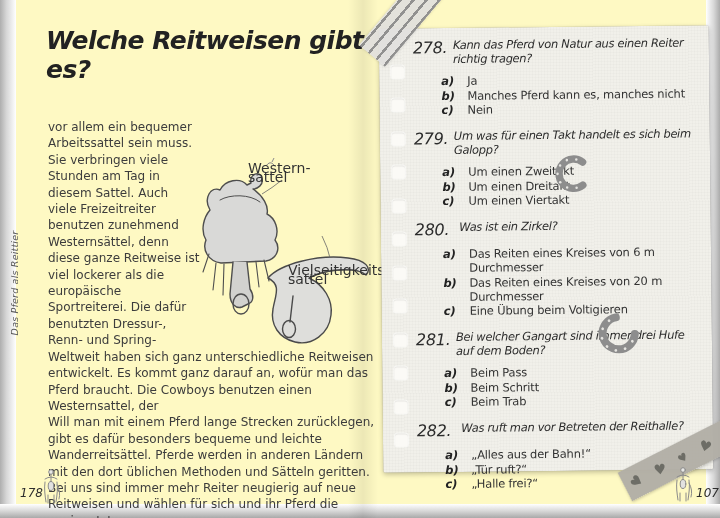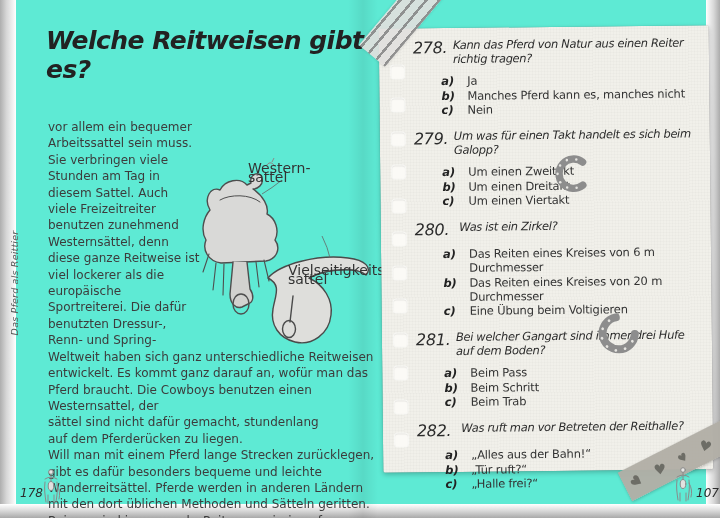--- a/index.html
+++ b/index.html
@@ -1,17 +1,17 @@
 <!DOCTYPE html>
 <html><head>
 <meta charset="utf-8">
 <style>
   html,body{margin:0;padding:0;background:#e9e9e9;}
   #stage{
-    position:relative;width:720px;height:518px;background:#5eead4;
+    position:relative;width:720px;height:518px;background:#fef9c3;
     overflow:hidden;font-family:"DejaVu Sans",sans-serif;color:#3a3a3a;
   }
   
   .edge-left{position:absolute;left:0;top:0;width:16px;height:518px;
     background:linear-gradient(to right,#aeaeae,#d6d6d6 40%,#ffffff);}
   .edge-right{position:absolute;right:0;top:0;width:14px;height:518px;
     background:linear-gradient(to left,#ababab,#d8d8d8 45%,#ffffff);}
   .edge-bottom{position:absolute;left:0;bottom:0;width:720px;height:14px;
     background:linear-gradient(to top,#a9a9a9,#dcdcdc 55%,#ffffff);}
   .gutter{position:absolute;left:348px;top:0;width:30px;height:518px;
@@ -80,21 +80,20 @@
   <div class="edge-bottom"></div>
   <div class="gutter"></div>
 
   <div class="sidebar-label">Das Pferd als Reittier</div>
 
   <div class="page-title">Welche Reitweisen gibt es?</div>
 
   <div class="body-text">
     <div class="seg seg-narrow">vor allem ein bequemer Arbeitssattel sein muss. Sie verbringen viele Stunden am Tag in diesem Sattel. Auch viele Freizeitreiter benutzen zunehmend Westernsättel, denn diese ganze Reitweise ist viel lockerer als die europäische Sportreiterei. Die dafür benutzten Dressur-, Renn- und Spring-</div>
     <div class="seg">Weltweit haben sich ganz unterschiedliche Reitweisen entwickelt. Es kommt ganz darauf an, wofür man das Pferd braucht. Die Cowboys benutzen einen Westernsattel, der</div>
-    <div class="seg seg-mid">sättel sind nicht dafür gemacht, stundenlang auf dem Pferderücken zu liegen.</div>
     <div class="seg">Will man mit einem Pferd lange Strecken zurücklegen, gibt es dafür besonders bequeme und leichte Wanderreitsättel. Pferde werden in anderen Ländern mit den dort üblichen Methoden und Sätteln geritten. Bei uns sind immer mehr Reiter neugierig auf neue Reitweisen und wählen für sich und ihr Pferd die geeignetste aus.</div>
   </div>
 
   <div class="illustration">
     <svg width="182" height="200" viewBox="0 0 182 200">
 
       <g stroke="#4e4e4e" stroke-width="1.4" fill="#d9d9d7" stroke-linejoin="round" stroke-linecap="round">
         <path d="M14,56 C7,44 15,32 24,36 C29,26 44,23 51,31 L55,29 C53,20 64,16 66,24 C68,31 61,35 57,35 C67,42 73,52 71,60 C79,64 84,76 79,86 C85,94 81,105 70,107 L25,109 C12,107 6,96 10,86 C4,76 8,63 14,56 Z"></path>
         <path d="M37,108 L34,140 C34,150 40,155 46,153 L52,150 C58,148 58,141 54,135 L51,108" fill="#d2d2cf"></path>
         <ellipse cx="45" cy="150" rx="8" ry="10" fill="none"></ellipse>

